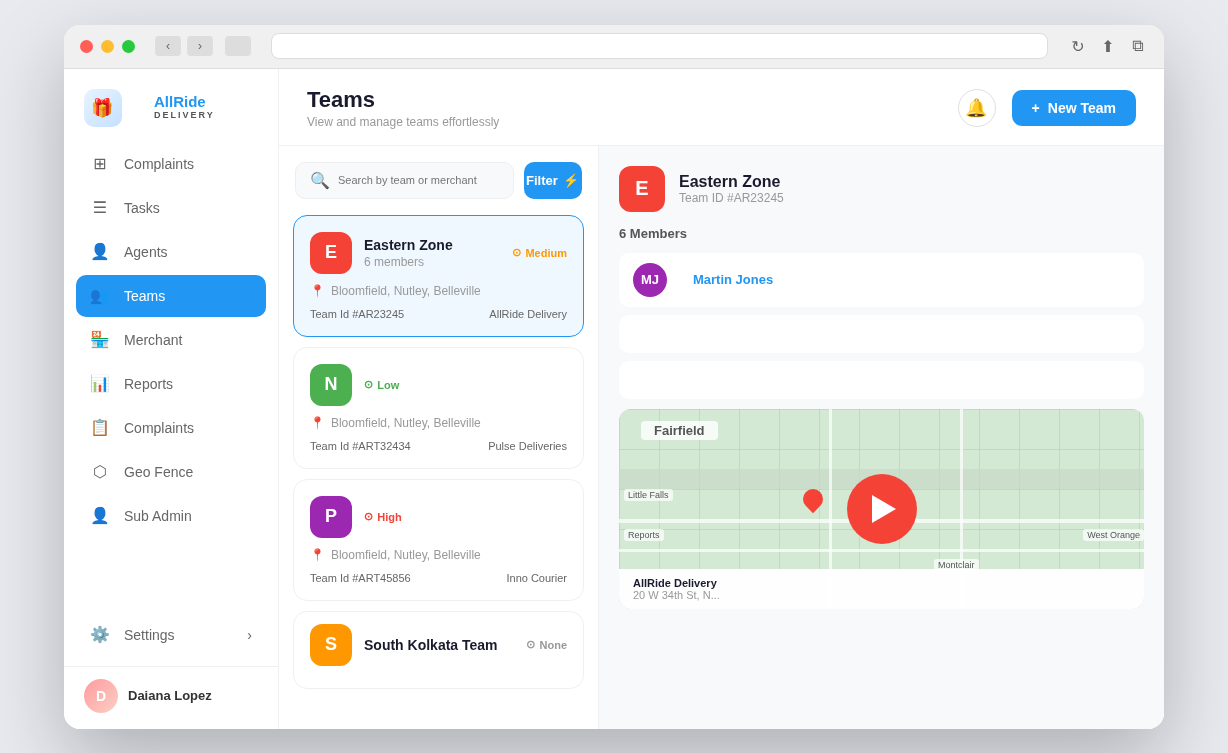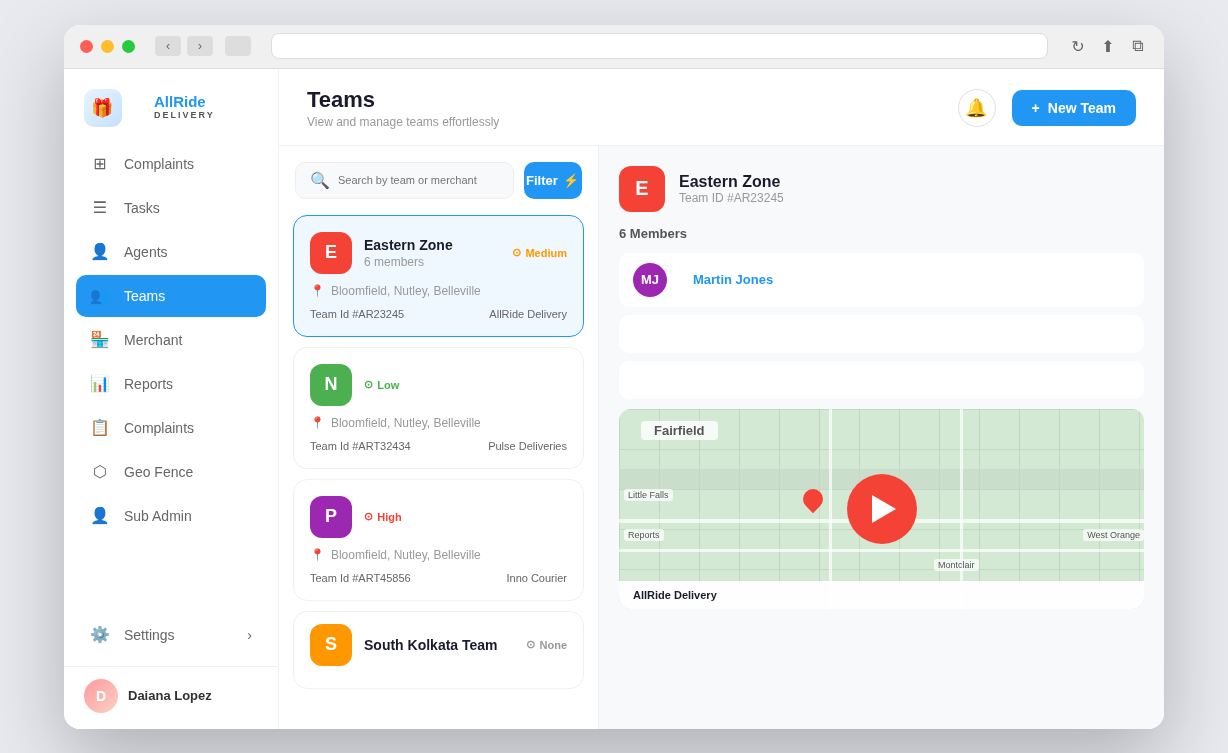--- a/index.html
+++ b/index.html
@@ -603,20 +603,21 @@
               <div style="position:absolute; top:75%; left:60%; font-size:9px; color:#555; background:rgba(255,255,255,0.7); padding:1px 4px; border-radius:3px;">Montclair</div>
               <div style="position:absolute; top:60%; right:0; font-size:9px; color:#555; background:rgba(255,255,255,0.7); padding:1px 4px; border-radius:3px;">West Orange</div>
             </div>
 
             <div class="play-overlay">
               <div class="play-triangle"></div>
             </div>
 
             <div style="position:absolute; bottom:0; left:0; right:0; background:rgba(255,255,255,0.95); padding:8px 14px; font-size:11px;">
               <div style="font-weight:600; color:#1a1a2e;">AllRide Delivery</div>
+              <div style="color:#999;">20 W 34th St, N...</div>
             </div>
           </div>
 
           <div style="position:absolute; top:-20px; right:-360px; display:flex; gap:20px; z-index:10;">
             
             
             
 
             
             

